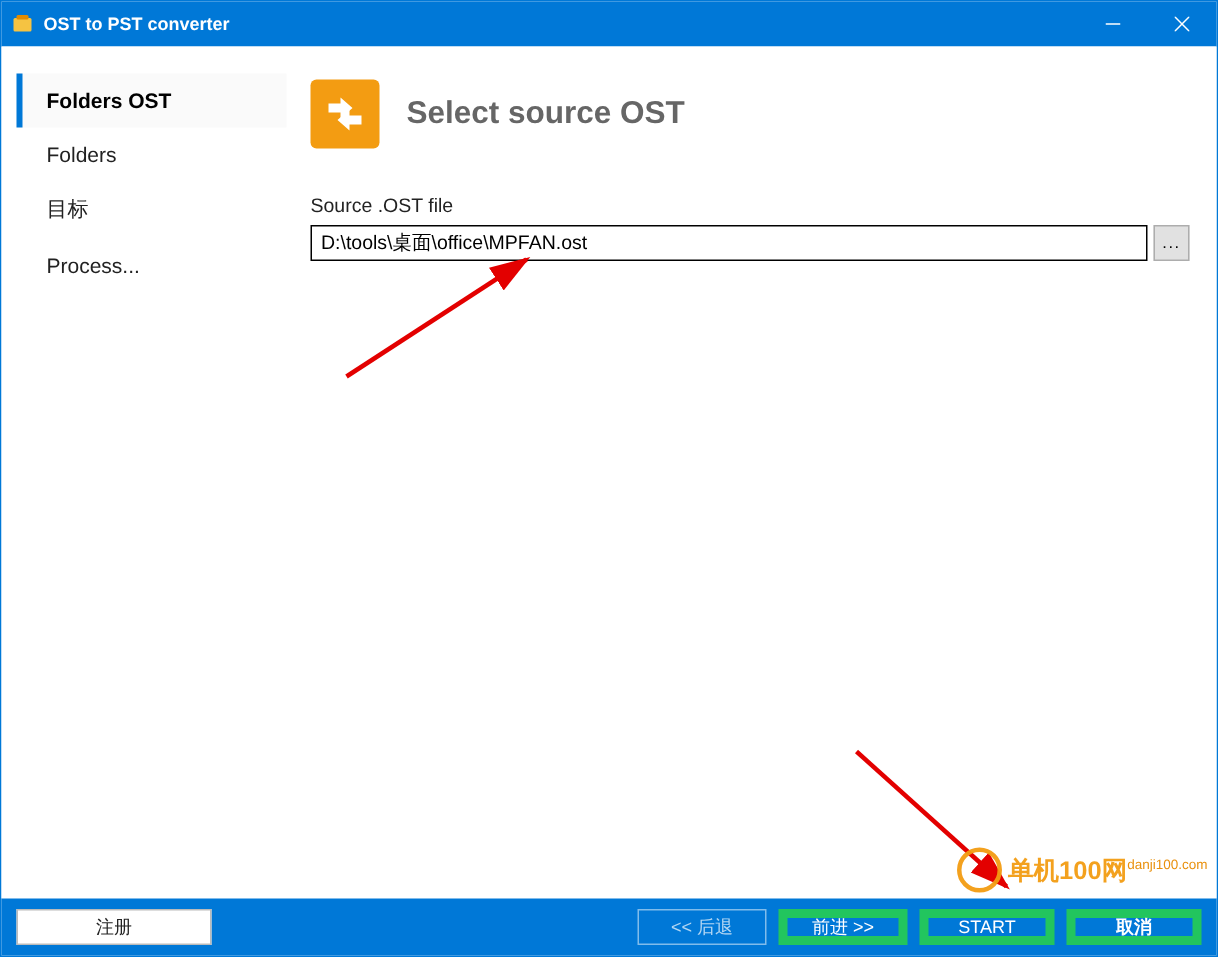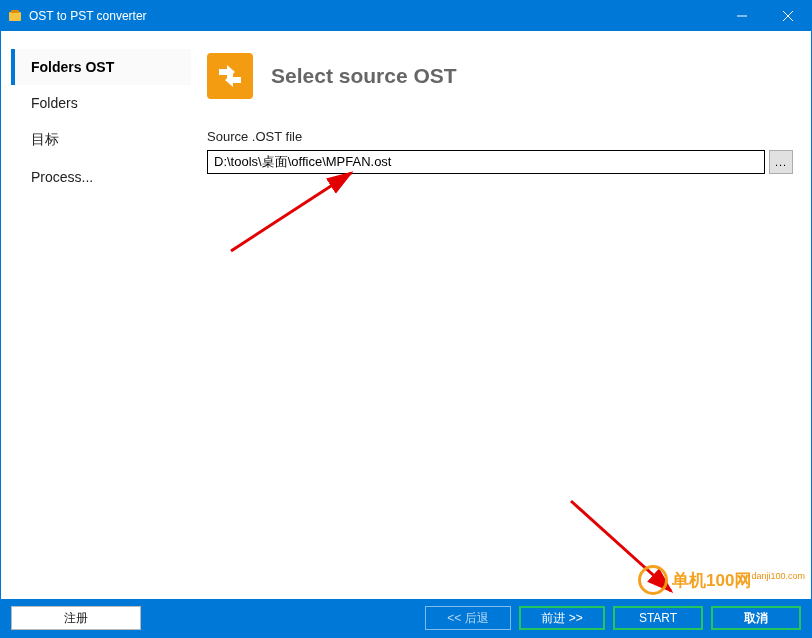--- a/index.html
+++ b/index.html
@@ -1,21 +1,21 @@
 <!DOCTYPE html>
 <html><head>
   <meta charset="utf-8">
   <style>
     * { box-sizing: border-box; margin: 0; padding: 0; }
     body { font-family: 'Segoe UI', Tahoma, sans-serif; font-size: 13px; background: #fff; overflow: hidden; }
     .window { width: 812px; height: 638px; border: 1px solid #0078d7; display: flex; flex-direction: column; position: relative; }
     
     .titlebar { height: 30px; background: #0078d7; color: #fff; display: flex; align-items: center; padding-left: 6px; }
     .titlebar .icon-box { width: 16px; height: 16px; margin-right: 6px; display: flex; align-items: center; justify-content: center; }
-    .titlebar .title { font-weight: normal; font-size: 12px; flex: 1; }
+    .titlebar .title { font-weight: bold; font-size: 12px; flex: 1; }
     .winctl { display: flex; height: 100%; }
     .winbtn { width: 46px; height: 100%; display: flex; align-items: center; justify-content: center; color: #fff; cursor: pointer; }
 
     .body-area { flex: 1; display: flex; background: #fff; padding: 8px 10px 0 10px; gap: 10px; }
     
     .sidebar { width: 180px; display: flex; flex-direction: column; padding-top: 10px; }
     .side-item { padding: 10px 16px; font-size: 14px; color: #222; cursor: pointer; border-left: 4px solid transparent; }
     .side-item.active { border-left: 4px solid #0078d7; font-weight: bold; color: #000; background: #fafafa; }
 
     .main { flex: 1; padding: 8px 8px 8px 6px; display: flex; flex-direction: column; }
@@ -23,21 +23,21 @@
     .heading-icon { width: 46px; height: 46px; background: #f39c12; border-radius: 4px; display: flex; align-items: center; justify-content: center; }
     .heading-text { font-size: 21px; font-weight: bold; color: #666; }
     
     .field-label { font-size: 13px; color: #222; margin-bottom: 6px; }
     .path-row { display: flex; }
     .path-input { flex: 1; height: 24px; border: 1px solid #000000; padding: 0 6px; font-size: 13px; outline: none; color: #000; }
     .browse-btn { width: 24px; height: 24px; margin-left: 4px; border: 1px solid #adadad; background: #e1e1e1; display: flex; align-items: center; justify-content: center; font-size: 11px; cursor: pointer; letter-spacing: 1px; }
 
     .footer { height: 38px; background: #0078d7; display: flex; align-items: center; padding: 0 10px; gap: 8px; }
     .footer-left { margin-right: auto; }
-    .fbtn { min-width: 86px; height: 24px; border: 2px solid #22c55e; background: #0078d7; color: #fff; font-size: 12px; display: flex; align-items: center; justify-content: center; cursor: pointer; padding: 0 10px; }
+    .fbtn { min-width: 86px; height: 24px; border: 6px solid #22c55e; background: #0078d7; color: #fff; font-size: 12px; display: flex; align-items: center; justify-content: center; cursor: pointer; padding: 0 10px; }
     .fbtn.wide { min-width: 130px; background: #fff; color: #222; border: 1px solid #bbb; }
     .fbtn.back { border: 1px solid rgba(255,255,255,0.5); color: rgba(255,255,255,0.7); }
     .fbtn.start { min-width: 90px; }
     .fbtn.cancel { min-width: 90px; font-weight: bold; }
     
     .arrow { position: absolute; pointer-events: none; }
     .watermark { position: absolute; right: 6px; bottom: 42px; display: flex; align-items: center; gap: 4px; opacity: 0.95; }
     .wm-circle { width: 30px; height: 30px; border: 3px solid #f39c12; border-radius: 50%; }
     .wm-text { display: flex; flex-direction: row; line-height: 1; }
     .wm-cn { color: #f39c12; font-size: 17px; font-weight: bold; }

